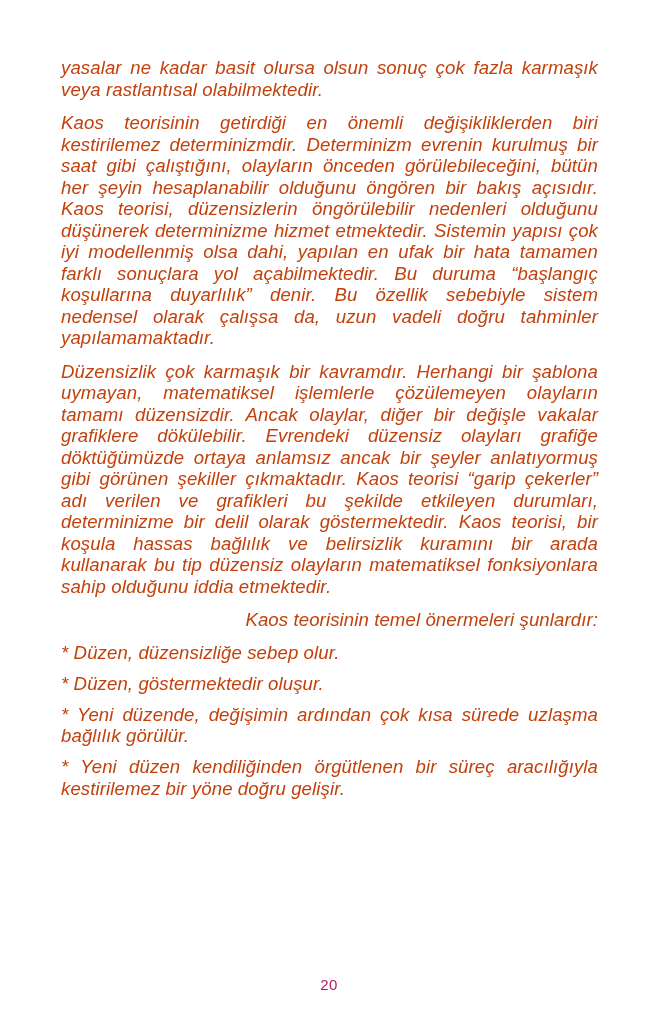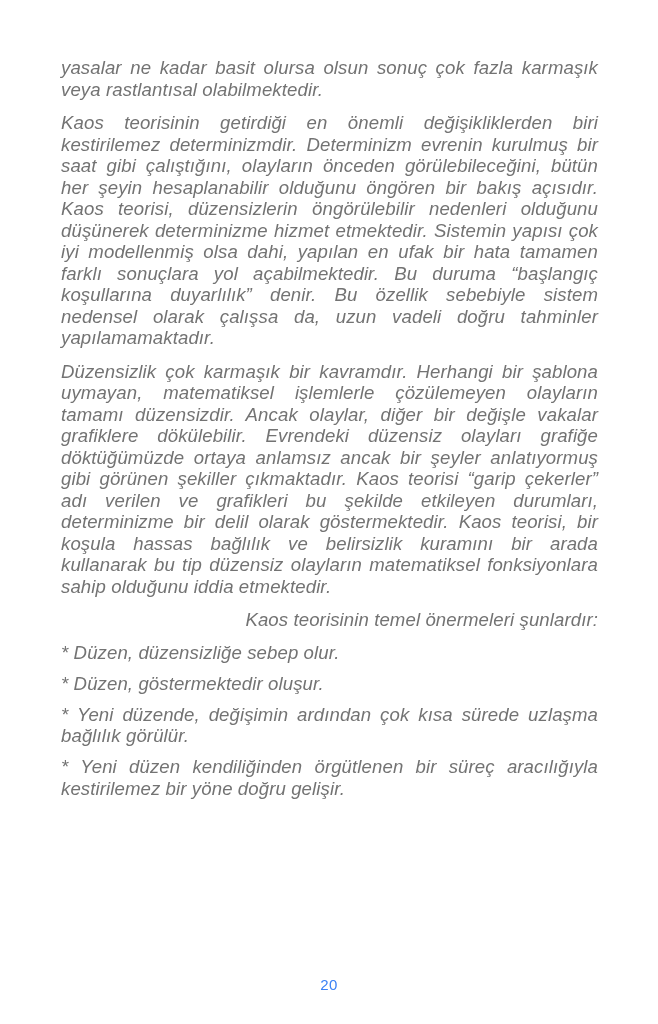--- a/index.html
+++ b/index.html
@@ -15,21 +15,21 @@
   .page {
     position: absolute;
     inset: 0;
     background: #ffffff;
   }
   .text-block {
     position: absolute;
     left: 61px;
     top: 57px;
     width: 537px;
-    color: #737373;
+    color: #c2410c;
     font-style: italic;
     font-size: 18.6px;
     line-height: 21.5px;
     letter-spacing: 0.1px;
   }
   .para {
     margin: 0 0 12px 0;
     text-align: justify;
   }
   .para.intro {
@@ -43,21 +43,21 @@
   .page-footer {
     position: absolute;
     left: 0;
     right: 0;
     bottom: 30px;
     text-align: center;
   }
   .page-number {
     font-style: normal;
     font-size: 15px;
-    color: #3b82f6;
+    color: #be185d;
     letter-spacing: 0.5px;
   }
 </style>
 </head>
 <body>
 
 <div class="page">
   <main class="text-block">
     <p class="para">yasalar ne kadar basit olursa olsun sonuç çok fazla karmaşık veya rastlantısal olabilmektedir.</p>
     <p class="para">Kaos teorisinin getirdiği en önemli değişikliklerden biri kestirilemez determinizmdir. Determinizm evrenin kurulmuş bir saat gibi çalıştığını, olayların önceden görülebileceğini, bütün her şeyin hesaplanabilir olduğunu öngören bir bakış açısıdır. Kaos teorisi, düzensizlerin öngörülebilir nedenleri olduğunu düşünerek determinizme hizmet etmektedir. Sistemin yapısı çok iyi modellenmiş olsa dahi, yapılan en ufak bir hata tamamen farklı sonuçlara yol açabilmektedir. Bu duruma “başlangıç koşullarına duyarlılık” denir. Bu özellik sebebiyle sistem nedensel olarak çalışsa da, uzun vadeli doğru tahminler yapılamamaktadır.</p>

